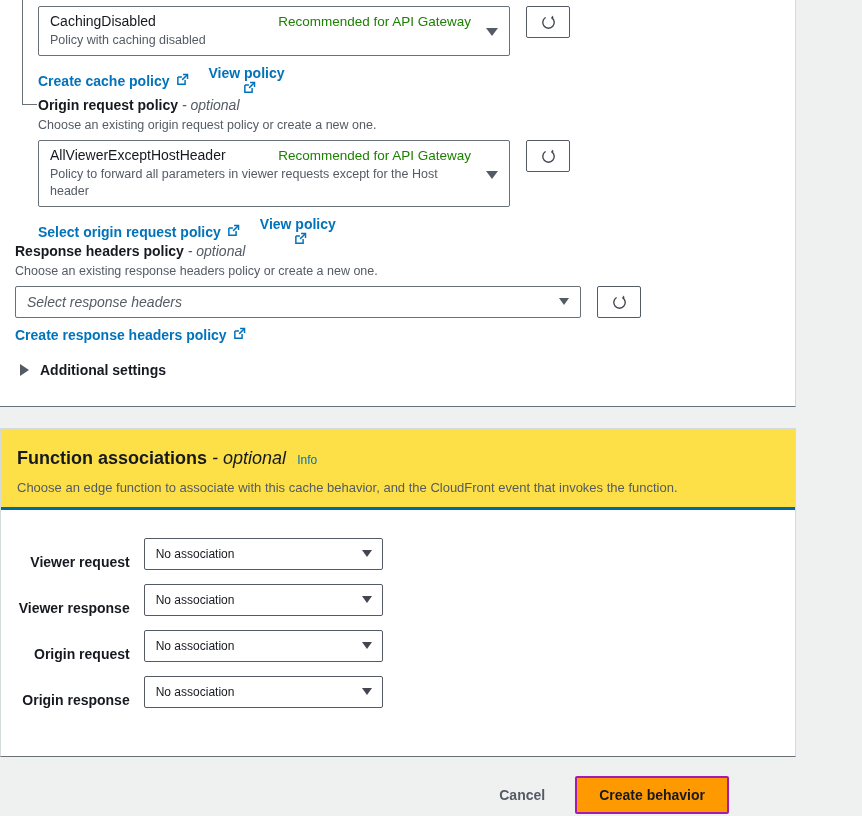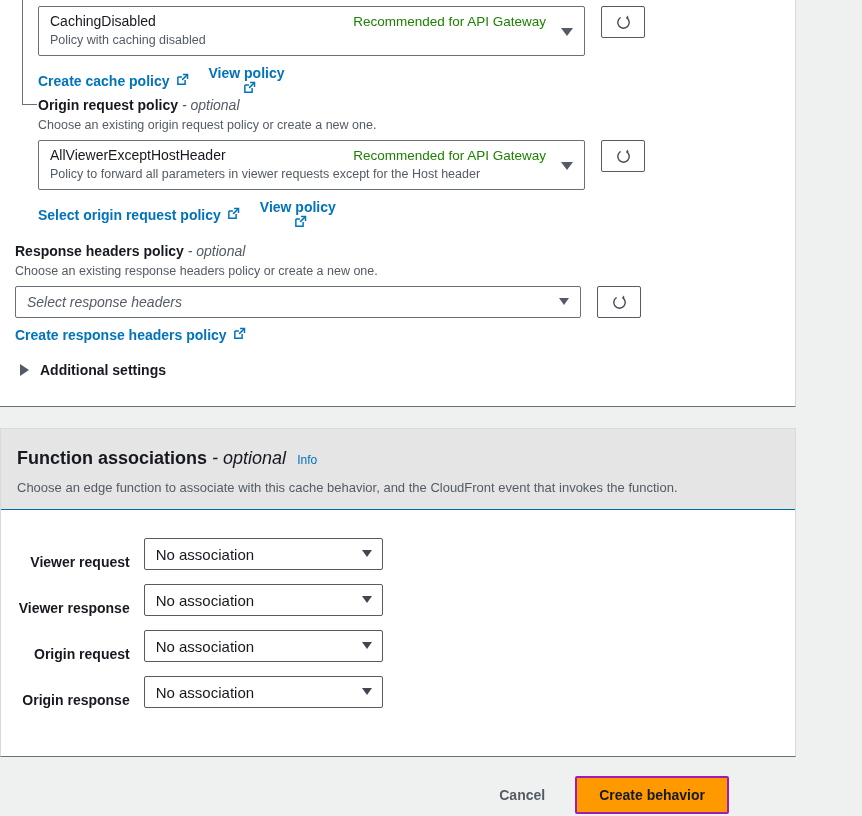--- a/index.html
+++ b/index.html
@@ -72,21 +72,21 @@
   }
 
   
   .select-row {
     display: flex;
     align-items: flex-start;
     margin-top: 6px;
   }
   .select2 {
     box-sizing: border-box;
-    width: 547px;
+    width: 472px;
     min-height: 46px;
     border: 1px solid #687078;
     background: #ffffff;
     border-radius: 2px;
     padding: 5px 34px 6px 11px;
     position: relative;
     cursor: pointer;
   }
   .select2 .line1 {
     display: flex;
@@ -194,22 +194,22 @@
   }
 
   
   #panel-func {
     top: 428px;
     height: 329px;
     border: 1px solid #d5dbdb;
     border-bottom: 1px solid #687078;
   }
   .panel-head {
-    background: #e5e5e5;
-    border-bottom: 1px solid #0369a1;
+    background: #fde047;
+    border-bottom: 3px solid #0369a1;
     padding: 18px 16px 16px 16px;
     box-sizing: border-box;
     height: 81px;
   }
   .panel-title {
     font-size: 18px;
     font-weight: 700;
     color: #16191f;
     line-height: 22px;
   }
@@ -273,21 +273,21 @@
     height: 32px;
     border: 1px solid #545b64;
     border-radius: 2px;
     background: #ffffff;
     display: flex;
     align-items: center;
     padding: 0 28px 0 11px;
     position: relative;
     cursor: pointer;
   }
-  .select-sm span { font-size: 15px; color: #16191f; }
+  .select-sm span { font-size: 12px; color: #16191f; }
   .select-sm .caret {
     right: 10px; margin-top: -4px;
     border-left-width: 5px; border-right-width: 5px; border-top-width: 7px;
     border-top-color: #424650;
   }
 
   
   #footer {
     position: absolute;
     left: 0;

